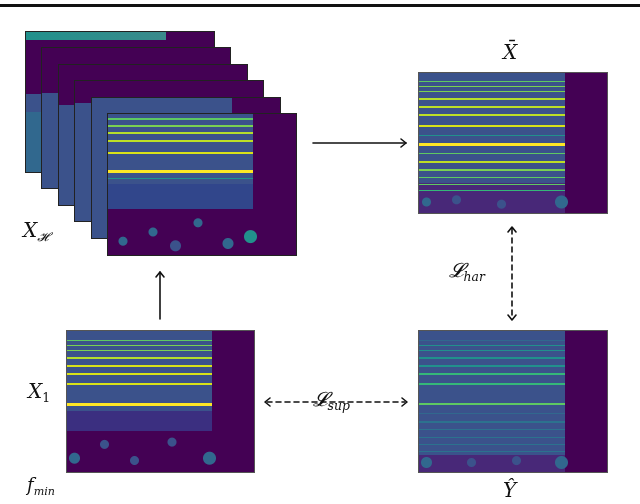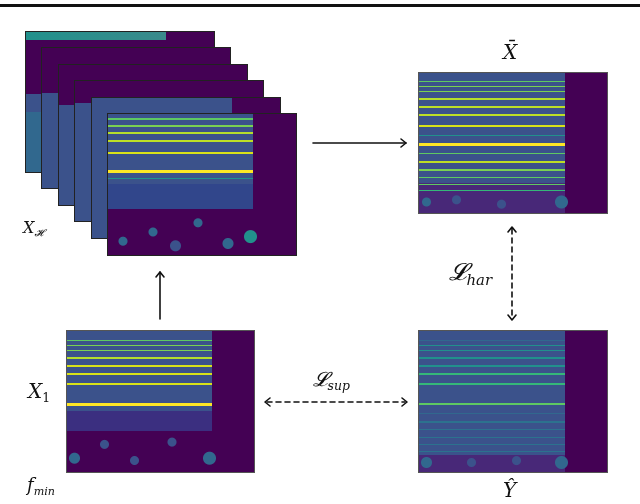--- a/index.html
+++ b/index.html
@@ -133,39 +133,39 @@
     </g>
 
     <g>
       <line x1="267" y1="402" x2="405" y2="402" stroke-dasharray="5,4"></line>
       <polyline points="270,398 265,402 270,406"></polyline>
       <polyline points="402,398 407,402 402,406"></polyline>
     </g>
   </g>
 </svg>
 
-<div class="label" style="left:23px;top:218px;font-size:16px;">
+<div class="label" style="left:23px;top:218px;font-size:20px;">
   <span>X</span><span class="sub">𝓗</span>
 </div>
 
 <div class="label" style="left:503px;top:40px;font-size:20px;">
   <span>X̄</span>
 </div>
 
 <div class="label" style="left:28px;top:379px;font-size:20px;">
   <span>X</span><span class="sub" style="font-style:normal;">1</span>
 </div>
 
 <div class="label" style="left:27px;top:474px;font-size:18px;">
   <span>f</span><span class="sub">min</span>
 </div>
 
 <div class="label" style="left:503px;top:478px;font-size:20px;">
   <span>Ŷ</span>
 </div>
 
-<div class="label" style="left:449px;top:258px;font-size:24px;font-style:italic;">
+<div class="label" style="left:449px;top:258px;font-size:20px;font-style:italic;">
   <span>𝓛</span><span class="sub">har</span>
 </div>
 
-<div class="label" style="left:313px;top:367px;font-size:20px;">
+<div class="label" style="left:313px;top:387px;font-size:20px;">
   <span>𝓛</span><span class="sub">sup</span>
 </div>
 
 </body></html>

